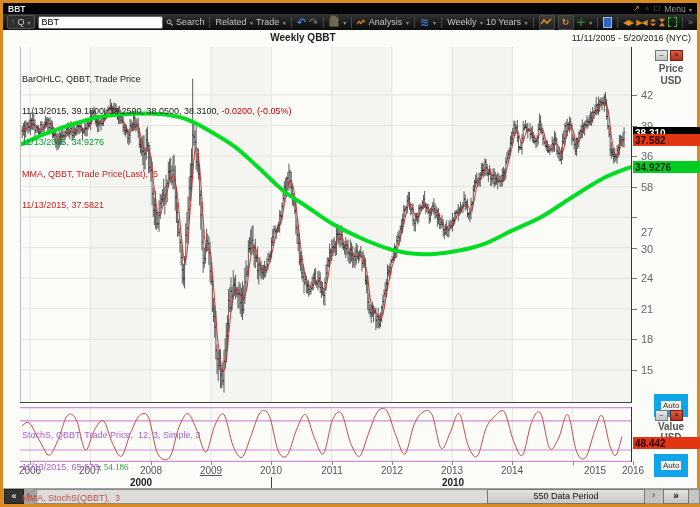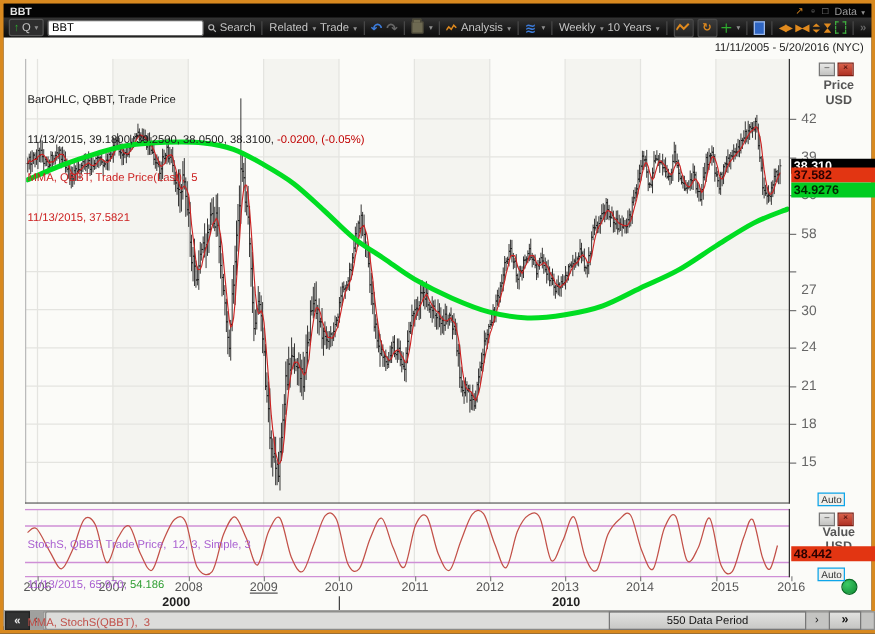--- a/index.html
+++ b/index.html
@@ -42,29 +42,29 @@
   #chart-title{position:absolute;left:160px;top:2px;width:280px;text-align:center;
                font-size:10px;font-weight:bold;color:#222;}
   #date-range{position:absolute;right:6px;top:3px;font-size:9px;color:#222;}
 
   .panel-svg{position:absolute;left:17px;top:17px;}
   
   .legend{position:absolute;font-size:9px;line-height:10.5px;white-space:pre;z-index:5;}
   #legend-main{left:19px;top:23px;}
   #legend-stoch{left:19px;top:379px;}
   .lg-k{color:#1a1a1a;} .lg-red{color:#c00000;} .lg-green{color:#00a02a;} .lg-mma{color:#cc2222;}
-  .lg-purple{color:#a95fd0;} .lg-d{color:#2f9e33;} .lg-stmma{color:#c0504a;}
+  .lg-purple{color:#a95fd0;} .lg-d{color:#2f9e33;font-family:Liberation Serif, serif;} .lg-stmma{color:#c0504a;}
 
   
   .axis-label{position:absolute;font-size:10px;font-weight:bold;color:#555;}
   .tick-label{position:absolute;left:638px;font-size:11px;color:#666;}
   .tick-dash{position:absolute;left:629px;width:5px;height:1px;background:#777;}
   .badge{position:absolute;left:630px;width:66px;height:12px;font-size:10px;font-weight:bold;
          display:flex;align-items:center;padding-left:2px;z-index:6;}
-  .auto-btn{position:absolute;font-size:8px;color:#333;border:1px solid #0ea5e9;background:#f0f0ec;
+  .auto-btn{position:absolute;font-size:8px;color:#333;border:7px solid #0ea5e9;background:#f0f0ec;
             padding:0 2px;line-height:9px;z-index:6;}
   .winbtns{position:absolute;display:flex;gap:2px;z-index:6;}
   .wbtn{width:11px;height:9px;font-size:7px;line-height:8px;text-align:center;border:1px solid #777;
         background:linear-gradient(#e8e8e6,#c2c2c0);color:#333;}
   .wbtn.close{background:linear-gradient(#d8604a,#b03224);border-color:#7c1d12;color:#2a0000;}
 
   
   .year-label{position:absolute;width:40px;text-align:center;font-size:10px;color:#555;top:435px;}
   .year-tick{position:absolute;width:1px;height:4px;background:#888;top:431px;}
   .decade-label{position:absolute;width:60px;text-align:center;font-size:10px;font-weight:bold;color:#222;top:447px;}
@@ -90,21 +90,21 @@
 
 <div id="frame">
  <div id="inner">
 
   <div id="titlebar">
     <span>BBT</span>
     <span class="spacer"></span>
     <span class="tb-ico orange">↗</span>
     <span class="tb-ico">▫</span>
     <span class="tb-ico">□</span>
-    <span id="menu-lbl"><span>Data</span> <span class="caret">▾</span></span>
+    <span id="menu-lbl"><span>Menu</span> <span class="caret">▾</span></span>
   </div>
 
   <div id="toolbar">
     <span class="tgroup">
       <span style="color:#2fae2f;font-weight:bold;">↑</span>
       <span>Q</span>
       <span class="caret">▾</span>
     </span>
     <input id="ticker-input" value="BBT" style="">
     <svg width="11" height="11" viewBox="0 0 11 11">
@@ -158,20 +158,21 @@
     <svg width="9" height="11" viewBox="0 0 9 11">
           <polygon points="0,0 9,0 4.5,5.5" fill="#e08a1e"></polygon>
           <polygon points="0,11 9,11 4.5,5.5" fill="#e08a1e"></polygon>
         </svg>
     <span class="marquee"></span>
     <span class="tsep"></span>
     <span class="glyph-dim" style="font-size:9px">»</span>
   </div>
 
   <div id="surface">
+    <div id="chart-title">Weekly QBBT</div>
     <div id="date-range">11/11/2005 - 5/20/2016 (NYC)</div>
 
     <div id="main-svg" class="panel-svg"><svg width="612" height="356">
             <rect x="70.3" y="0" width="60.3" height="356" fill="#f4f4f0"></rect>
             <rect x="190.9" y="0" width="60.3" height="356" fill="#f4f4f0"></rect>
             <rect x="311.5" y="0" width="60.3" height="356" fill="#f4f4f0"></rect>
             <rect x="432.1" y="0" width="60.3" height="356" fill="#f4f4f0"></rect>
             <rect x="552.7" y="0" width="60.3" height="356" fill="#f4f4f0"></rect>
             <line x1="0" y1="48.0" x2="612" y2="48.0" stroke="#e4e4e0" stroke-width="1"></line>
             <line x1="0" y1="78.5" x2="612" y2="78.5" stroke="#e4e4e0" stroke-width="1"></line>
@@ -218,20 +219,21 @@
             <line x1="0" y1="54.4" x2="612" y2="54.4" stroke="#cf8fd6" stroke-width="1.2"></line>
             <line x1="0" y1="13.8" x2="612" y2="13.8" stroke="#cf8fd6" stroke-width="1.2"></line>
             <line x1="0" y1="43.0" x2="612" y2="43.0" stroke="#cf8fd6" stroke-width="1.2"></line>
             <path d="M2.00 19.04C3.21 18.52 6.22 13.32 9.24 15.92C12.25 18.52 16.77 29.27 20.09 34.64C23.41 40.01 26.12 48.51 29.13 48.16C32.15 47.81 35.16 39.15 38.18 32.56C41.20 25.97 44.21 11.93 47.23 8.64C50.24 5.35 53.25 7.08 56.27 12.80C59.28 18.52 62.30 41.23 65.31 42.96C68.33 44.69 71.34 28.05 74.36 23.20C77.38 18.35 80.39 11.67 83.41 13.84C86.42 16.01 89.44 30.31 92.45 36.20C95.47 42.09 98.48 50.93 101.50 49.20C104.51 47.47 107.52 32.56 110.54 25.80C113.55 19.04 116.57 11.15 119.59 8.64C122.60 6.13 125.61 4.39 128.63 10.72C131.64 17.05 134.16 40.01 137.68 46.60C141.19 53.19 146.22 54.57 149.73 50.24C153.25 45.91 155.76 27.88 158.78 20.60C161.80 13.32 164.81 6.13 167.83 6.56C170.84 6.99 173.85 16.79 176.87 23.20C179.88 29.61 182.90 45.91 185.91 45.04C188.93 44.17 191.94 24.24 194.96 18.00C197.98 11.76 200.99 4.13 204.01 7.60C207.02 11.07 210.03 31.69 213.05 38.80C216.06 45.91 219.08 51.97 222.09 50.24C225.11 48.51 228.13 35.85 231.14 28.40C234.16 20.95 237.17 8.81 240.19 5.52C243.20 2.23 246.22 2.23 249.23 8.64C252.24 15.05 255.26 37.41 258.27 44.00C261.29 50.59 264.31 51.63 267.32 48.16C270.33 44.69 273.35 29.96 276.37 23.20C279.38 16.44 282.39 6.30 285.41 7.60C288.42 8.90 291.44 24.50 294.45 31.00C297.47 37.50 300.49 49.63 303.50 46.60C306.51 43.57 309.53 19.47 312.55 12.80C315.56 6.13 318.58 2.66 321.59 6.56C324.61 10.46 327.62 29.09 330.64 36.20C333.65 43.31 336.67 50.93 339.68 49.20C342.69 47.47 345.71 33.25 348.72 25.80C351.74 18.35 354.75 8.12 357.77 4.48C360.78 0.84 363.80 -0.03 366.81 3.96C369.83 7.95 372.85 21.21 375.86 28.40C378.88 35.59 381.89 48.85 384.91 47.12C387.92 45.39 390.94 25.02 393.95 18.00C396.96 10.98 399.98 6.73 403.00 5.00C406.01 3.27 409.03 1.53 412.04 7.60C415.06 13.67 418.07 38.37 421.08 41.40C424.10 44.43 427.12 31.61 430.13 25.80C433.14 19.99 436.16 4.39 439.18 6.56C442.19 8.73 445.20 31.69 448.22 38.80C451.23 45.91 454.25 52.23 457.26 49.20C460.28 46.17 463.30 27.36 466.31 20.60C469.32 13.84 472.34 11.24 475.36 8.64C478.37 6.04 481.39 0.84 484.40 5.00C487.42 9.16 490.43 26.41 493.44 33.60C496.46 40.79 499.47 51.19 502.49 48.16C505.50 45.13 508.52 22.42 511.53 15.40C514.55 8.38 517.57 1.71 520.58 6.04C523.60 10.37 526.61 37.24 529.63 41.40C532.64 45.56 535.65 36.63 538.67 31.00C541.68 25.37 544.70 5.26 547.72 7.60C550.73 9.94 553.75 37.93 556.76 45.04C559.77 52.15 562.79 53.88 565.81 50.24C568.82 46.60 572.14 30.13 574.85 23.20C577.56 16.27 579.57 6.04 582.09 8.64C584.60 11.24 587.61 32.21 589.92 38.80C592.24 45.39 593.95 49.72 595.96 48.16C597.97 46.60 600.98 32.56 601.99 29.44" stroke="#c25048" stroke-width="1" fill="none"></path>
             <line x1="611.5" y1="0" x2="611.5" y2="55" stroke="#333"></line>
           </svg></div>
 
     <div id="legend-main" class="legend">
       <div class="lg-k">BarOHLC, QBBT, Trade Price</div>
       <div><span class="lg-k">11/13/2015, 39.1800, 39.2500, 38.0500, 38.3100,</span><span class="lg-red"> -0.0200, (-0.05%)</span></div>
+      <div class="lg-green">11/13/2015, 34.9276</div>
       <div class="lg-mma">MMA, QBBT, Trade Price(Last),  5</div>
       <div class="lg-mma">11/13/2015, 37.5821</div>
     </div>
 
     <div id="legend-stoch" class="legend">
       <div class="lg-purple">StochS, QBBT, Trade Price,  12, 3, Simple, 3</div>
       <div><span class="lg-purple">11/13/2015, 65.970,</span><span class="lg-d"> 54.186</span></div>
       <div class="lg-stmma">MMA, StochS(QBBT),  3</div>
       
     </div>
@@ -270,42 +272,42 @@
         <div class="tick-dash" style="top: 248px;"></div>
         <div class="tick-label" style="top: 242px;">24</div>
         <div class="tick-dash" style="top: 279px;"></div>
         <div class="tick-label" style="top: 273px;">21</div>
         <div class="tick-dash" style="top: 309px;"></div>
         <div class="tick-label" style="top: 303px;">18</div>
         <div class="tick-dash" style="top: 340px;"></div>
         <div class="tick-label" style="top: 334px;">15</div>
         <div class="badge" style="top: 97px; background: rgb(0, 0, 0); color: rgb(255, 255, 255);">38.310</div>
         <div class="badge" style="top: 104px; background: rgb(226, 53, 18); color: rgb(42, 0, 0);">37.582</div>
-        <div class="badge" style="top: 116px; background: rgb(0, 204, 34); color: rgb(0, 42, 0);">34.9276</div>
+        <div class="badge" style="top: 131px; background: rgb(0, 204, 34); color: rgb(0, 42, 0);">34.9276</div>
         <div class="badge" style="top: 407px; background: rgb(226, 53, 18); color: rgb(42, 0, 0);">48.442</div>
         <div class="year-tick" style="left: 27px;"></div>
         <div class="year-label" style="left: 7px;">2006</div>
         <div class="year-tick" style="left: 87px;"></div>
         <div class="year-label" style="left: 67px;">2007</div>
         <div class="year-tick" style="left: 148px;"></div>
         <div class="year-label" style="left: 128px;">2008</div>
         <div class="year-tick" style="left: 208px;"></div>
         <div class="year-label" style="left: 188px; text-decoration: underline;">2009</div>
         <div class="year-tick" style="left: 268px;"></div>
         <div class="year-label" style="left: 248px;">2010</div>
         <div class="year-tick" style="left: 329px;"></div>
         <div class="year-label" style="left: 309px;">2011</div>
         <div class="year-tick" style="left: 389px;"></div>
         <div class="year-label" style="left: 369px;">2012</div>
         <div class="year-tick" style="left: 449px;"></div>
         <div class="year-label" style="left: 429px;">2013</div>
         <div class="year-tick" style="left: 509px;"></div>
         <div class="year-label" style="left: 489px;">2014</div>
         <div class="year-tick" style="left: 570px;"></div>
-        <div class="year-label" style="left: 557px;">2015</div>
+        <div class="year-label" style="left: 572px;">2015</div>
         <div class="year-tick" style="left: 630px;"></div>
         <div class="year-label" style="left: 610px;">2016</div>
         <div class="decade-label" style="left: 108px;">2000</div>
         <div class="decade-label" style="left: 420px;">2010</div>
       </div>
 
   <div id="scrollbar">
     <div id="sb-fastleft">«</div>
     <div id="sb-left">‹</div>
     <div id="sb-track"></div>

